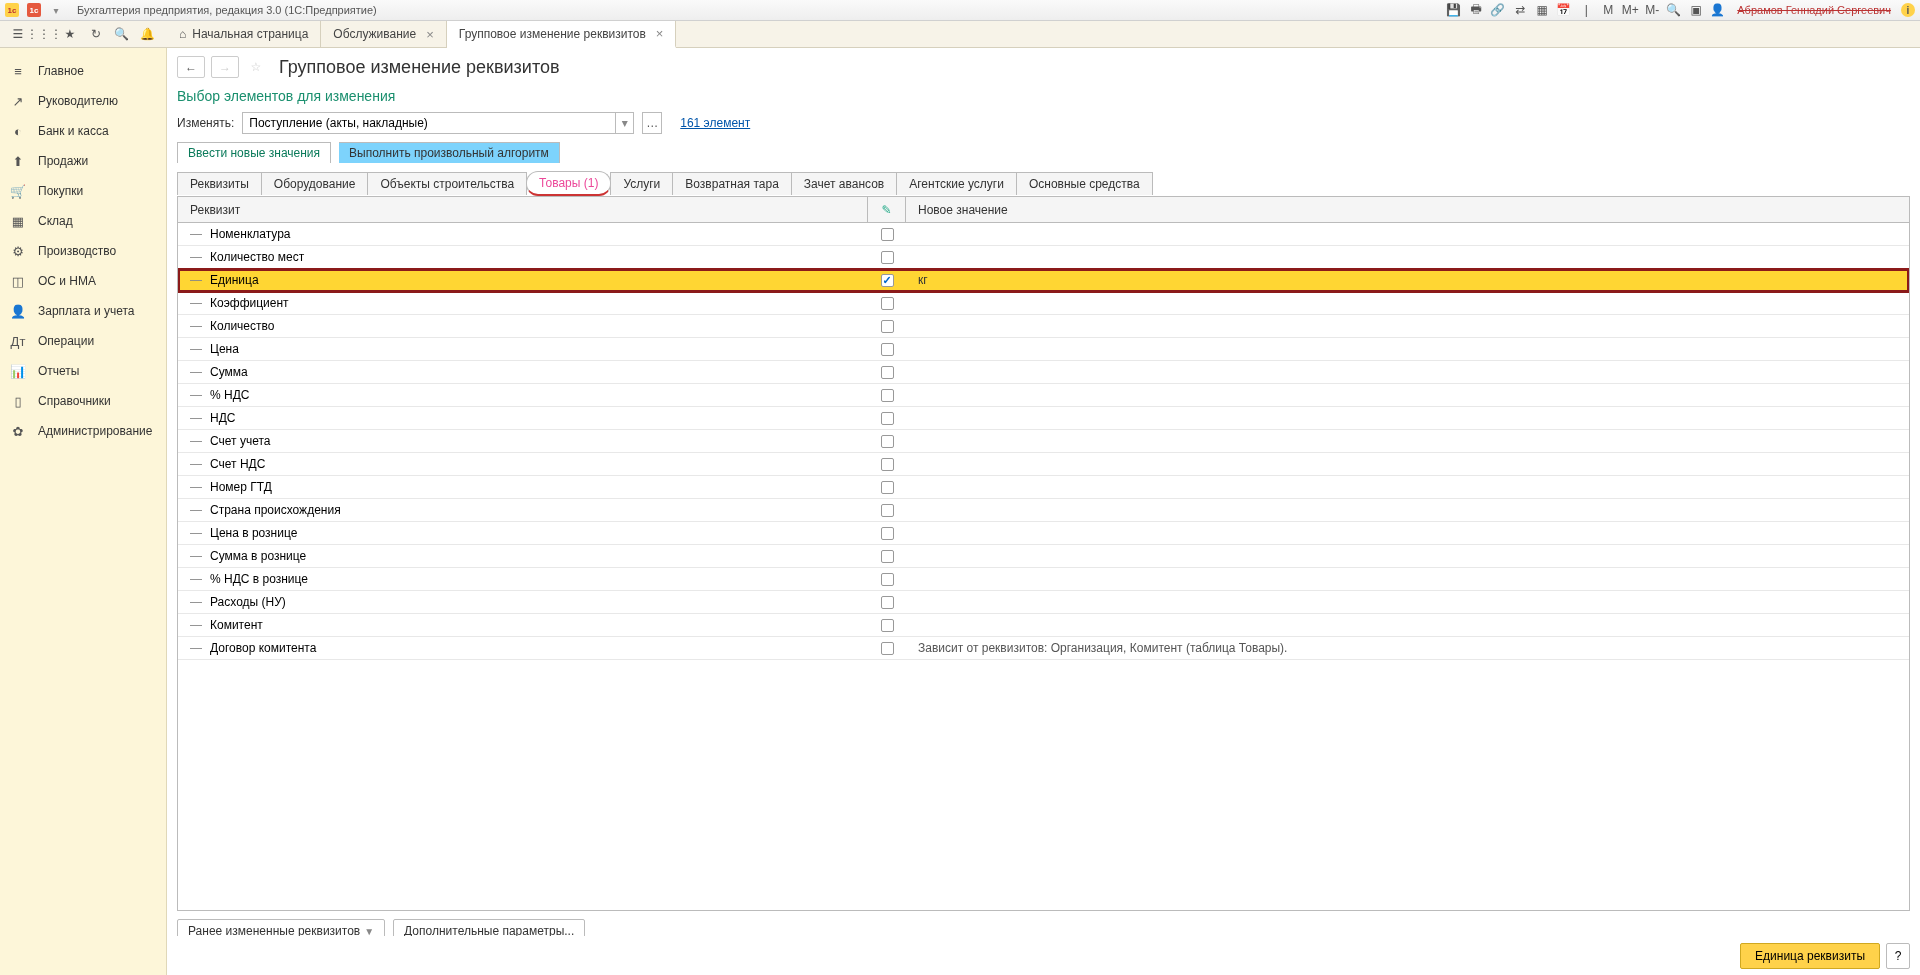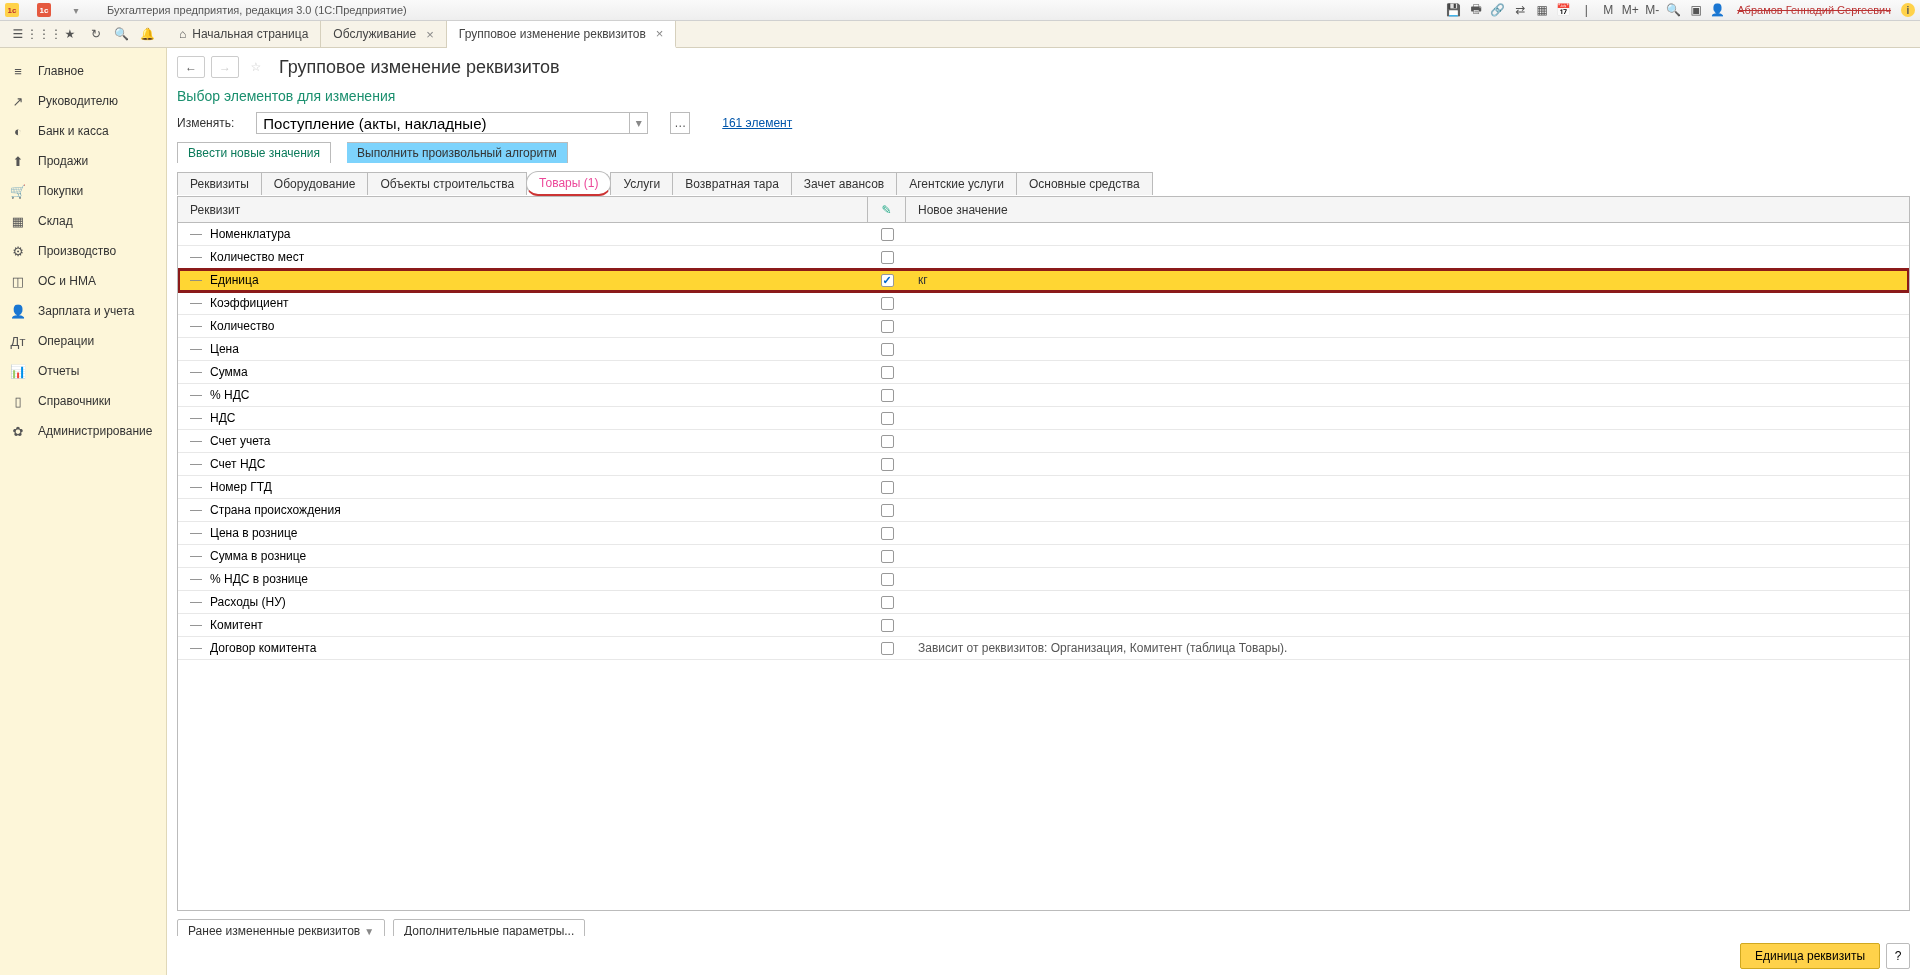--- a/index.html
+++ b/index.html
@@ -1,20 +1,20 @@
 <!DOCTYPE html>
 <html><head>
 <meta charset="utf-8">
 <style>
 * { margin: 0; padding: 0; box-sizing: border-box; }
 body { font-family: Arial, sans-serif; font-size: 12px; background: #fff; overflow: hidden; }
 
 
 .titlebar { height: 21px; background: linear-gradient(#fafafa,#eeeeee); display: flex; align-items: center; padding: 0 5px; border-bottom: 1px solid #d0d0d0; }
-.titlebar .tb-icon { width: 14px; height: 14px; margin-right: 18px; display: inline-flex; align-items: center; justify-content: center; font-size: 10px; }
+.titlebar .tb-icon { width: 14px; height: 14px; margin-right: 8px; display: inline-flex; align-items: center; justify-content: center; font-size: 10px; }
 .titlebar .tb-1c-y { background: #ffd24a; border-radius: 2px; color: #b33; font-weight: bold; font-size: 8px; }
 .titlebar .tb-1c-r { background: #e5593f; border-radius: 2px; color: #fff; font-weight: bold; font-size: 8px; }
 .titlebar .tb-drop { color: #888; }
 .titlebar .title { color: #555; margin-left: 6px; font-size: 11px; flex: 1; }
 .titlebar .right-icons { display: flex; align-items: center; gap: 4px; }
 .titlebar .right-icons .ric { width: 18px; height: 16px; display: inline-flex; align-items: center; justify-content: center; color: #555; font-size: 12px; cursor: pointer; }
 .titlebar .user { color: #b33; text-decoration: line-through; margin: 0 6px; font-size: 11px; }
 .titlebar .info-ic { width: 14px; height: 14px; background: #ffd24a; border-radius: 50%; color: #555; font-size: 10px; font-weight: bold; display: inline-flex; align-items: center; justify-content: center; }
 
 
@@ -37,29 +37,29 @@
 
 
 .page-hdr { padding: 8px 10px 6px 10px; display: flex; align-items: center; gap: 6px; }
 .nav-btn { width: 28px; height: 22px; border: 1px solid #ccc; background: #fff; display: inline-flex; align-items: center; justify-content: center; color: #555; cursor: pointer; border-radius: 2px; }
 .nav-btn.dis { color: #ccc; }
 .star-btn { width: 22px; height: 22px; display: inline-flex; align-items: center; justify-content: center; color: #ccc; cursor: pointer; }
 .page-title { font-size: 18px; color: #333; margin-left: 6px; }
 
 .section-title { color: #1a8f6e; font-size: 14px; padding: 4px 10px 6px 10px; }
 
-.field-row { display: flex; align-items: center; padding: 2px 10px 8px 10px; gap: 22px; }
+.field-row { display: flex; align-items: center; padding: 2px 10px 8px 10px; gap: 8px; }
 .field-label { color: #333; }
 .combo { position: relative; }
-.combo input { width: 392px; height: 22px; border: 1px solid #bbb; padding: 0 22px 0 6px; font-size: 15px; }
+.combo input { width: 392px; height: 22px; border: 1px solid #bbb; padding: 0 22px 0 6px; font-size: 12px; }
 .combo .dd { position: absolute; right: 1px; top: 1px; width: 18px; height: 20px; border-left: 1px solid #bbb; display: inline-flex; align-items: center; justify-content: center; color: #888; cursor: pointer; background: #fff; }
 .dots-btn { width: 20px; height: 22px; border: 1px solid #bbb; background: #fff; color: #555; cursor: pointer; display: inline-flex; align-items: center; justify-content: center; }
 .link { color: #0055aa; text-decoration: underline; cursor: pointer; margin-left: 10px; }
 
-.mode-tabs { display: flex; padding: 0 10px; gap: 16px; }
+.mode-tabs { display: flex; padding: 0 10px; gap: 8px; }
 .mode-tab { border: 1px solid #bbb; padding: 3px 10px; background: #7dd3fc; cursor: pointer; color: #0a7a5a; border-bottom: none; }
 .mode-tab + .mode-tab { border-left: none; }
 .mode-tab.active { background: #fff; color: #0a7a5a; }
 
 
 .feature-tabs { display: flex; padding: 8px 10px 0 10px; align-items: center; }
 .ftab { border: 1px solid #bbb; border-bottom: none; padding: 4px 12px; background: #f5f5f5; color: #333; cursor: pointer; margin-right: -1px; }
 .ftab.active { background: #fff; border-bottom: 2px solid #cc3333; color: #ec4899; position: relative; z-index: 1; border-radius: 12px; }
 
 

